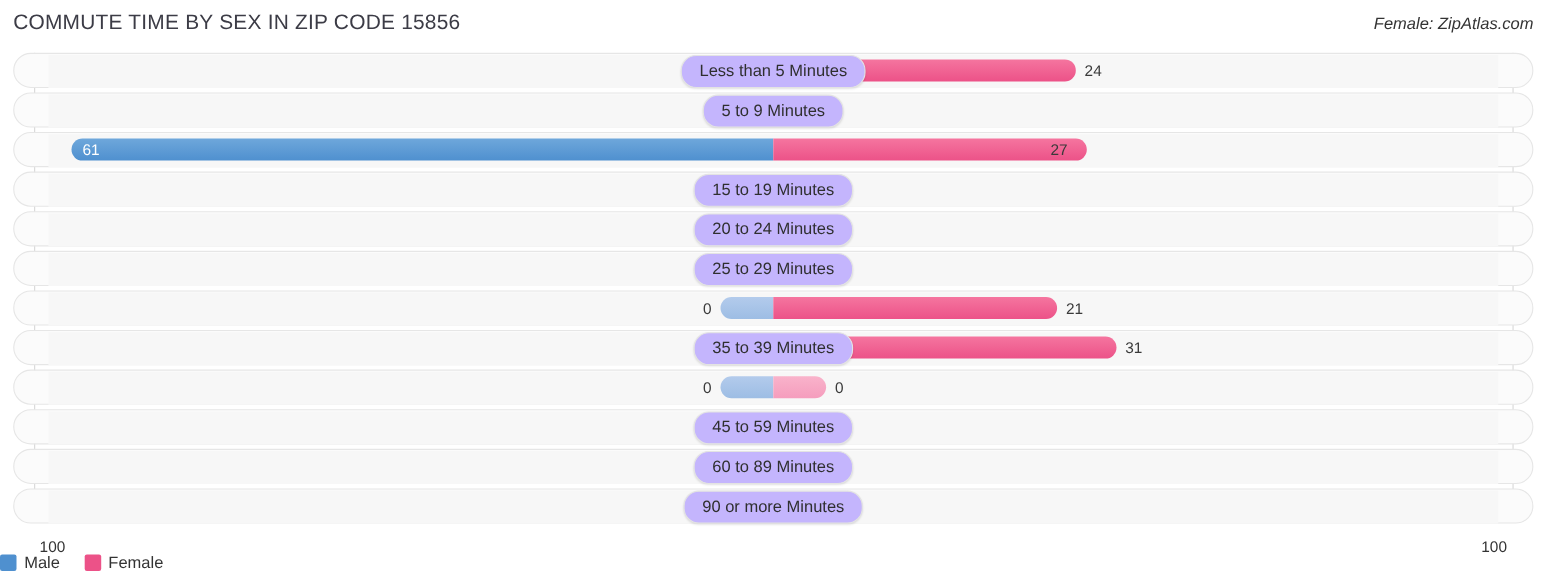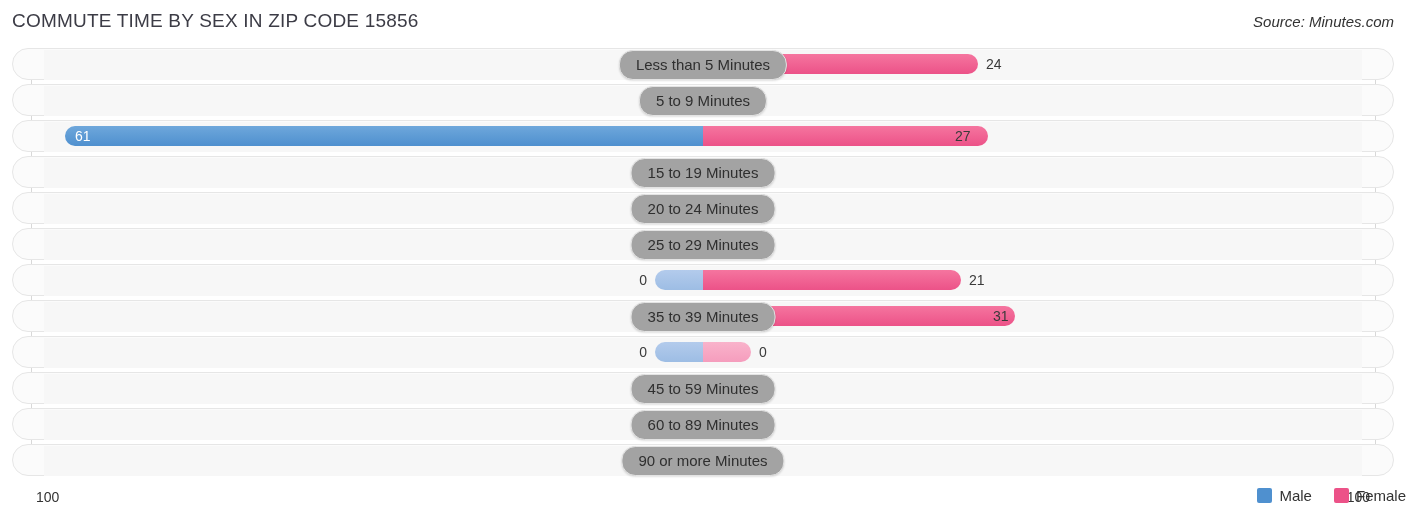--- a/index.html
+++ b/index.html
@@ -77,53 +77,53 @@
     font-size:14px;color:#3a3a3a;white-space:nowrap;
   }
   .val-male{text-align:right;}
   .val-female{text-align:center;}
   .val.inside{color:#ffffff;}
 
   .cat-pill{
     position:absolute;top:2px;left:50%;transform:translateX(-50%);
     height:28px;line-height:28px;
     padding:0 16px;
-    background:#a3a3a3;
+    background:#c4b5fd;
     border:1px solid #e3e3e3;
     border-radius:14px;
     font-size:15px;color:#2f2f2f;white-space:nowrap;
     box-shadow:0 1px 2px rgba(0,0,0,.12);
     z-index:5;
   }
 
   
   .footer{position:absolute;left:0;top:487px;width:1406px;height:36px;}
   .tick{
     position:absolute;top:2px;font-size:14px;color:#333333;
   }
   .tick-left{left:36px;}
   .tick-right{right:36px;}
 
   .legend{
-    position:absolute;left:0;right:0;top:0;
-    display:flex;justify-content:flex-end;align-items:center;gap:22px;
+    position:absolute;left:0;right:0;top:16px;
+    display:flex;justify-content:flex-start;align-items:center;gap:22px;
   }
   .legend-item{display:flex;align-items:center;gap:7px;}
   .swatch{width:15px;height:15px;border-radius:2px;display:inline-block;}
   .sw-male{background:#4f90cf;}
   .sw-female{background:#ec5288;}
   .legend-label{font-size:15px;color:#333333;}
 </style>
 </head>
 <body>
 
 <div class="page">
 
   <div class="title">COMMUTE TIME BY SEX IN ZIP CODE 15856</div>
-  <div class="source">Source: Minutes.com</div>
+  <div class="source">Female: ZipAtlas.com</div>
 
   <div class="plot">
     <div class="axis-line axis-left"></div>
     <div class="axis-line axis-right"></div>
     <div class="rows" id="rows-container">
         <div class="row">
           <div class="track">
             <div class="track-inner"></div>
           </div>
           <div class="bar bar-male light" style="width: 48px;"></div>
@@ -190,21 +190,21 @@
           <div class="val val-male" style="right: 759px;">0</div>
           <div class="val val-female" style="left: 969px;">21</div>
         </div>
         <div class="row">
           <div class="track">
             <div class="track-inner"></div>
           </div>
           <div class="bar bar-male light" style="width: 48px;"></div>
           <div class="bar bar-female" style="width: 312px;"></div>
           <div class="val val-male" style="right: 759px;">0</div>
-          <div class="val val-female" style="left: 993px;">31</div>
+          <div class="val val-female" style="left: 1023px;">31</div>
           <div class="cat-pill">35 to 39 Minutes</div>
         </div>
         <div class="row">
           <div class="track">
             <div class="track-inner"></div>
           </div>
           <div class="bar bar-male light" style="width: 48px;"></div>
           <div class="bar bar-female light" style="width: 48px;"></div>
           <div class="val val-male" style="right: 759px;">0</div>
           <div class="val val-female" style="left: 759px;">0</div>

